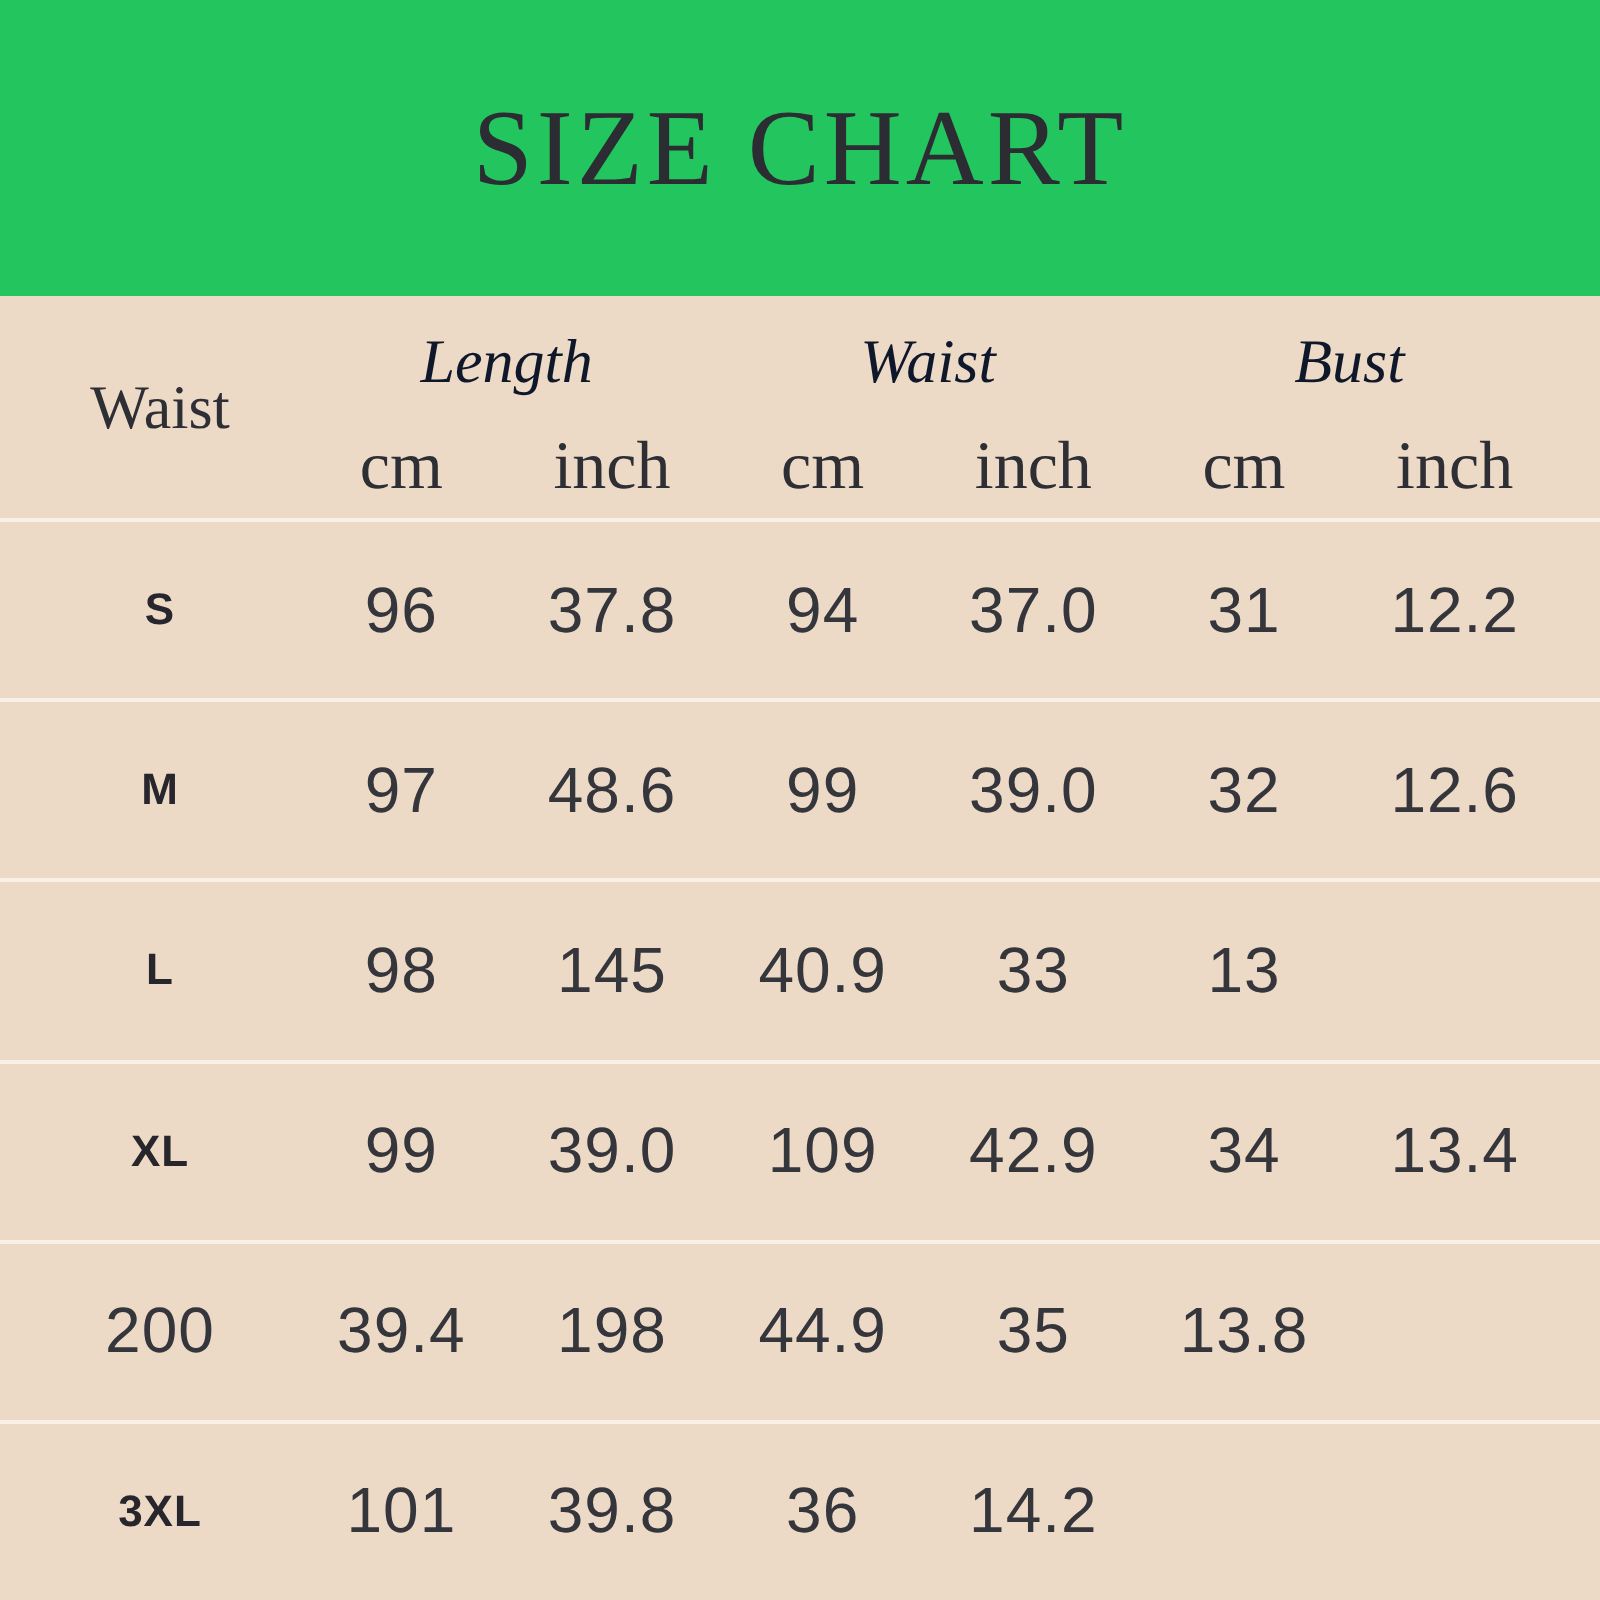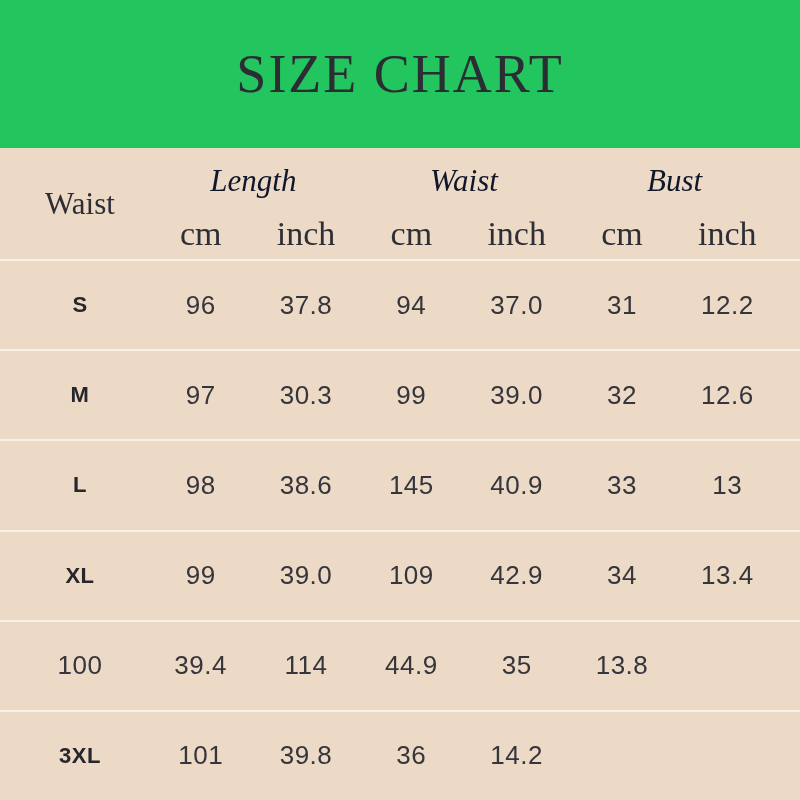--- a/index.html
+++ b/index.html
@@ -55,21 +55,21 @@
   }
   .size-cell {
     display: flex; align-items: center; justify-content: center;
     font-family: "Liberation Sans", sans-serif;
     font-weight: bold; font-size: 22px; letter-spacing: 0.5px;
     color: #26262c;
   }
   .value-cell {
     display: flex; align-items: center; justify-content: center;
     font-family: "Liberation Sans", sans-serif;
-    font-size: 26px; font-weight: 400; letter-spacing: 0.5px;
+    font-size: 32px; font-weight: 400; letter-spacing: 0.5px;
     color: #35353c;
   }
 </style>
 </head>
 <body>
 
 <div class="page">
 
   <header class="banner">
     <h1 class="title">SIZE CHART</h1>
@@ -98,51 +98,50 @@
       <div class="value-cell">37.8</div>
       <div class="value-cell">94</div>
       <div class="value-cell">37.0</div>
       <div class="value-cell">31</div>
       <div class="value-cell">12.2</div>
     </div>
 
     <div class="grid-row trow">
       <div class="size-cell">M</div>
       <div class="value-cell">97</div>
-      <div class="value-cell">30.3</div>
+      <div class="value-cell">48.6</div>
       <div class="value-cell">99</div>
       <div class="value-cell">39.0</div>
       <div class="value-cell">32</div>
       <div class="value-cell">12.6</div>
     </div>
 
     <div class="grid-row trow">
       <div class="size-cell">L</div>
       <div class="value-cell">98</div>
-      <div class="value-cell">38.6</div>
       <div class="value-cell">145</div>
       <div class="value-cell">40.9</div>
       <div class="value-cell">33</div>
       <div class="value-cell">13</div>
     </div>
 
     <div class="grid-row trow">
       <div class="size-cell">XL</div>
       <div class="value-cell">99</div>
       <div class="value-cell">39.0</div>
       <div class="value-cell">109</div>
       <div class="value-cell">42.9</div>
       <div class="value-cell">34</div>
       <div class="value-cell">13.4</div>
     </div>
 
     <div class="grid-row trow">
-      <div class="value-cell">100</div>
+      <div class="value-cell">200</div>
       <div class="value-cell">39.4</div>
-      <div class="value-cell">114</div>
+      <div class="value-cell">198</div>
       <div class="value-cell">44.9</div>
       <div class="value-cell">35</div>
       <div class="value-cell">13.8</div>
     </div>
 
     <div class="grid-row trow">
       <div class="size-cell">3XL</div>
       <div class="value-cell">101</div>
       <div class="value-cell">39.8</div>
       <div class="value-cell">36</div>

